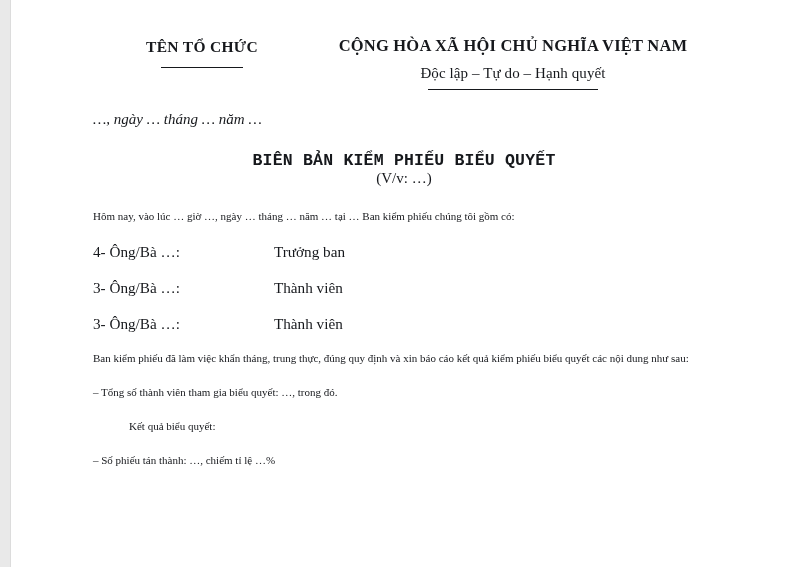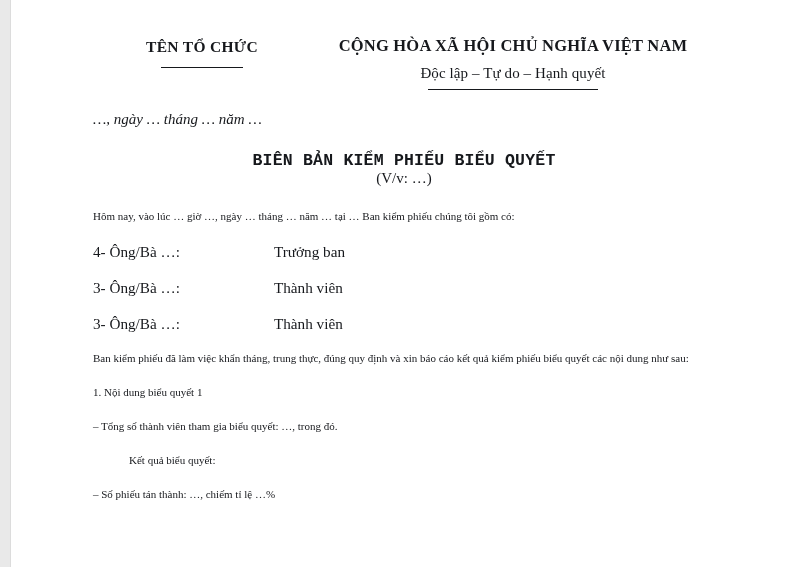--- a/index.html
+++ b/index.html
@@ -177,21 +177,20 @@
         <div class="member-name">3- Ông/Bà …:</div>
         <div class="member-role">Thành viên</div>
       </div>
       <div class="member-row">
         <div class="member-name">3- Ông/Bà …:</div>
         <div class="member-role">Thành viên</div>
       </div>
 
       <div class="para">Ban kiểm phiếu đã làm việc khẩn tháng, trung thực, đúng quy định và xin báo cáo kết quả kiểm phiếu biểu quyết các nội dung như sau:</div>
 
-      <div class="para">1. Nội dung biểu quyết 1</div>
 
       <div class="para">– Tổng số thành viên tham gia biểu quyết: …, trong đó.</div>
 
       <div class="para indent-1">Kết quả biểu quyết:</div>
       <div class="para">– Số phiếu tán thành: …, chiếm tỉ lệ …%</div>
 
     </div>
   </div>
 </div>
 

